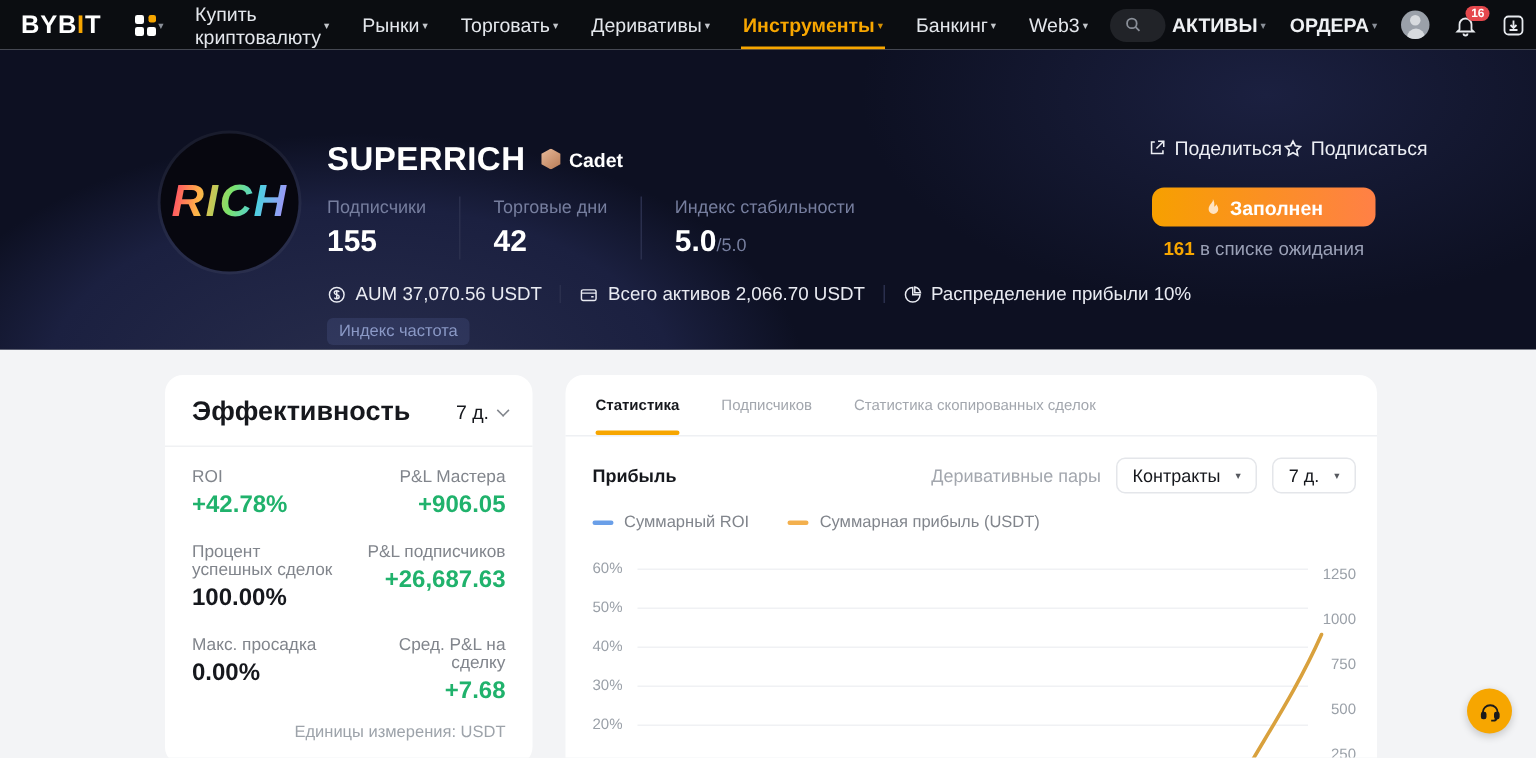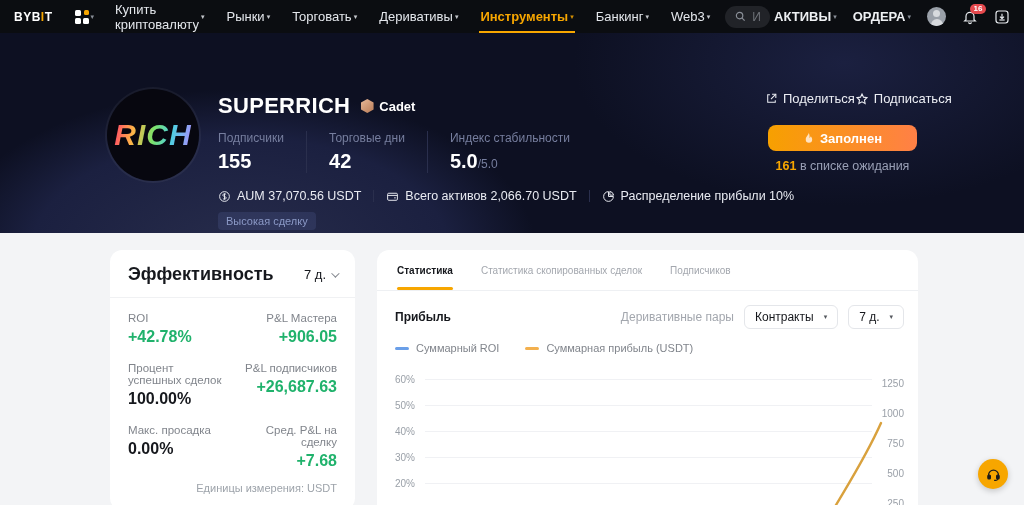--- a/index.html
+++ b/index.html
@@ -2,21 +2,21 @@
 <html><head>
 <meta charset="utf-8">
 <style>
   * { margin:0; padding:0; box-sizing:border-box; }
   html,body { width:1024px; height:505px; overflow:hidden; }
   body { font-family:"Liberation Sans","DejaVu Sans",sans-serif; background:#f3f4f6; position:relative; }
 
   
   .nav { height:33px; background:#0b0d11; display:flex; align-items:stretch; padding:0 14px; color:#e4e7ec; }
   .nav-left { display:flex; align-items:center; gap:18px; }
-  .logo { font-size:12px; font-weight:bold; color:#fff; letter-spacing:.5px; display:flex; align-items:center; }
+  .logo { font-size:17px; font-weight:bold; color:#fff; letter-spacing:.5px; display:flex; align-items:center; }
   .logo .accent { color:#f7a600; }
   .grid-icon { display:grid; grid-template-columns:6px 6px; grid-template-rows:6px 6px; gap:2px; margin-left:4px; }
   .grid-icon i { background:#fff; border-radius:1.5px; }
   .grid-icon i.orange { background:#f7a600; width:5px; height:5px; justify-self:end; }
   .nav-caret { font-size:7px; color:#8a8f98; margin-left:2px; }
   .nav-items { display:flex; align-items:stretch; margin-left:10px; }
   .nav-item { display:flex; align-items:center; padding:0 11px; font-size:13px; color:#e4e7ec; cursor:pointer; position:relative; }
   .nav-item .nav-caret { color:inherit; opacity:.85; }
   .nav-item.active { color:#f7a600; font-weight:bold; }
   .nav-item.active::after { content:""; position:absolute; left:10px; right:10px; bottom:0; height:2px; background:#f7a600; }
@@ -240,21 +240,21 @@
     <div class="meta-div"></div>
     <div class="meta-item">
       <svg width="13" height="13" viewBox="0 0 24 24" fill="none" stroke="#e9ebf2" stroke-width="1.8">
           <path d="M12 3a9 9 0 1 0 9 9h-9z"></path>
           <path d="M14.5 2.5a9 9 0 0 1 7 7h-7z"></path>
         </svg>
       <span>Распределение прибыли 10%</span>
     </div>
   </div>
 
-  <div class="chip">Высокая сделку</div>
+  <div class="chip">Индекс частота</div>
 
   <div class="share-row">
     <div class="share-btn">
       <svg width="13" height="13" viewBox="0 0 24 24" fill="none" stroke="#eceef4" stroke-width="1.9">
           <path d="M9 5H5v14h14v-4"></path>
           <path d="M13 4h7v7"></path>
           <path d="M20 4l-9 9"></path>
         </svg>
       <span>Поделиться</span>
     </div>
@@ -317,22 +317,22 @@
         </div>
       </div>
       <div class="footnote">Единицы измерения: USDT</div>
     </div>
 
   </div>
 
   <div class="card right-col">
     <div class="tabs">
       <div class="tab active">Статистика</div>
+      <div class="tab">Подписчиков</div>
       <div class="tab">Статистика скопированных сделок</div>
-      <div class="tab">Подписчиков</div>
     </div>
     <div class="stats-content">
       <div class="controls-row">
         <div class="section-title">Прибыль</div>
         <div class="controls-right">
           <span class="pairs-label">Деривативные пары</span>
           <div class="select-box">
             <span>Контракты</span>
             <span class="tri">▾</span>
           </div>

